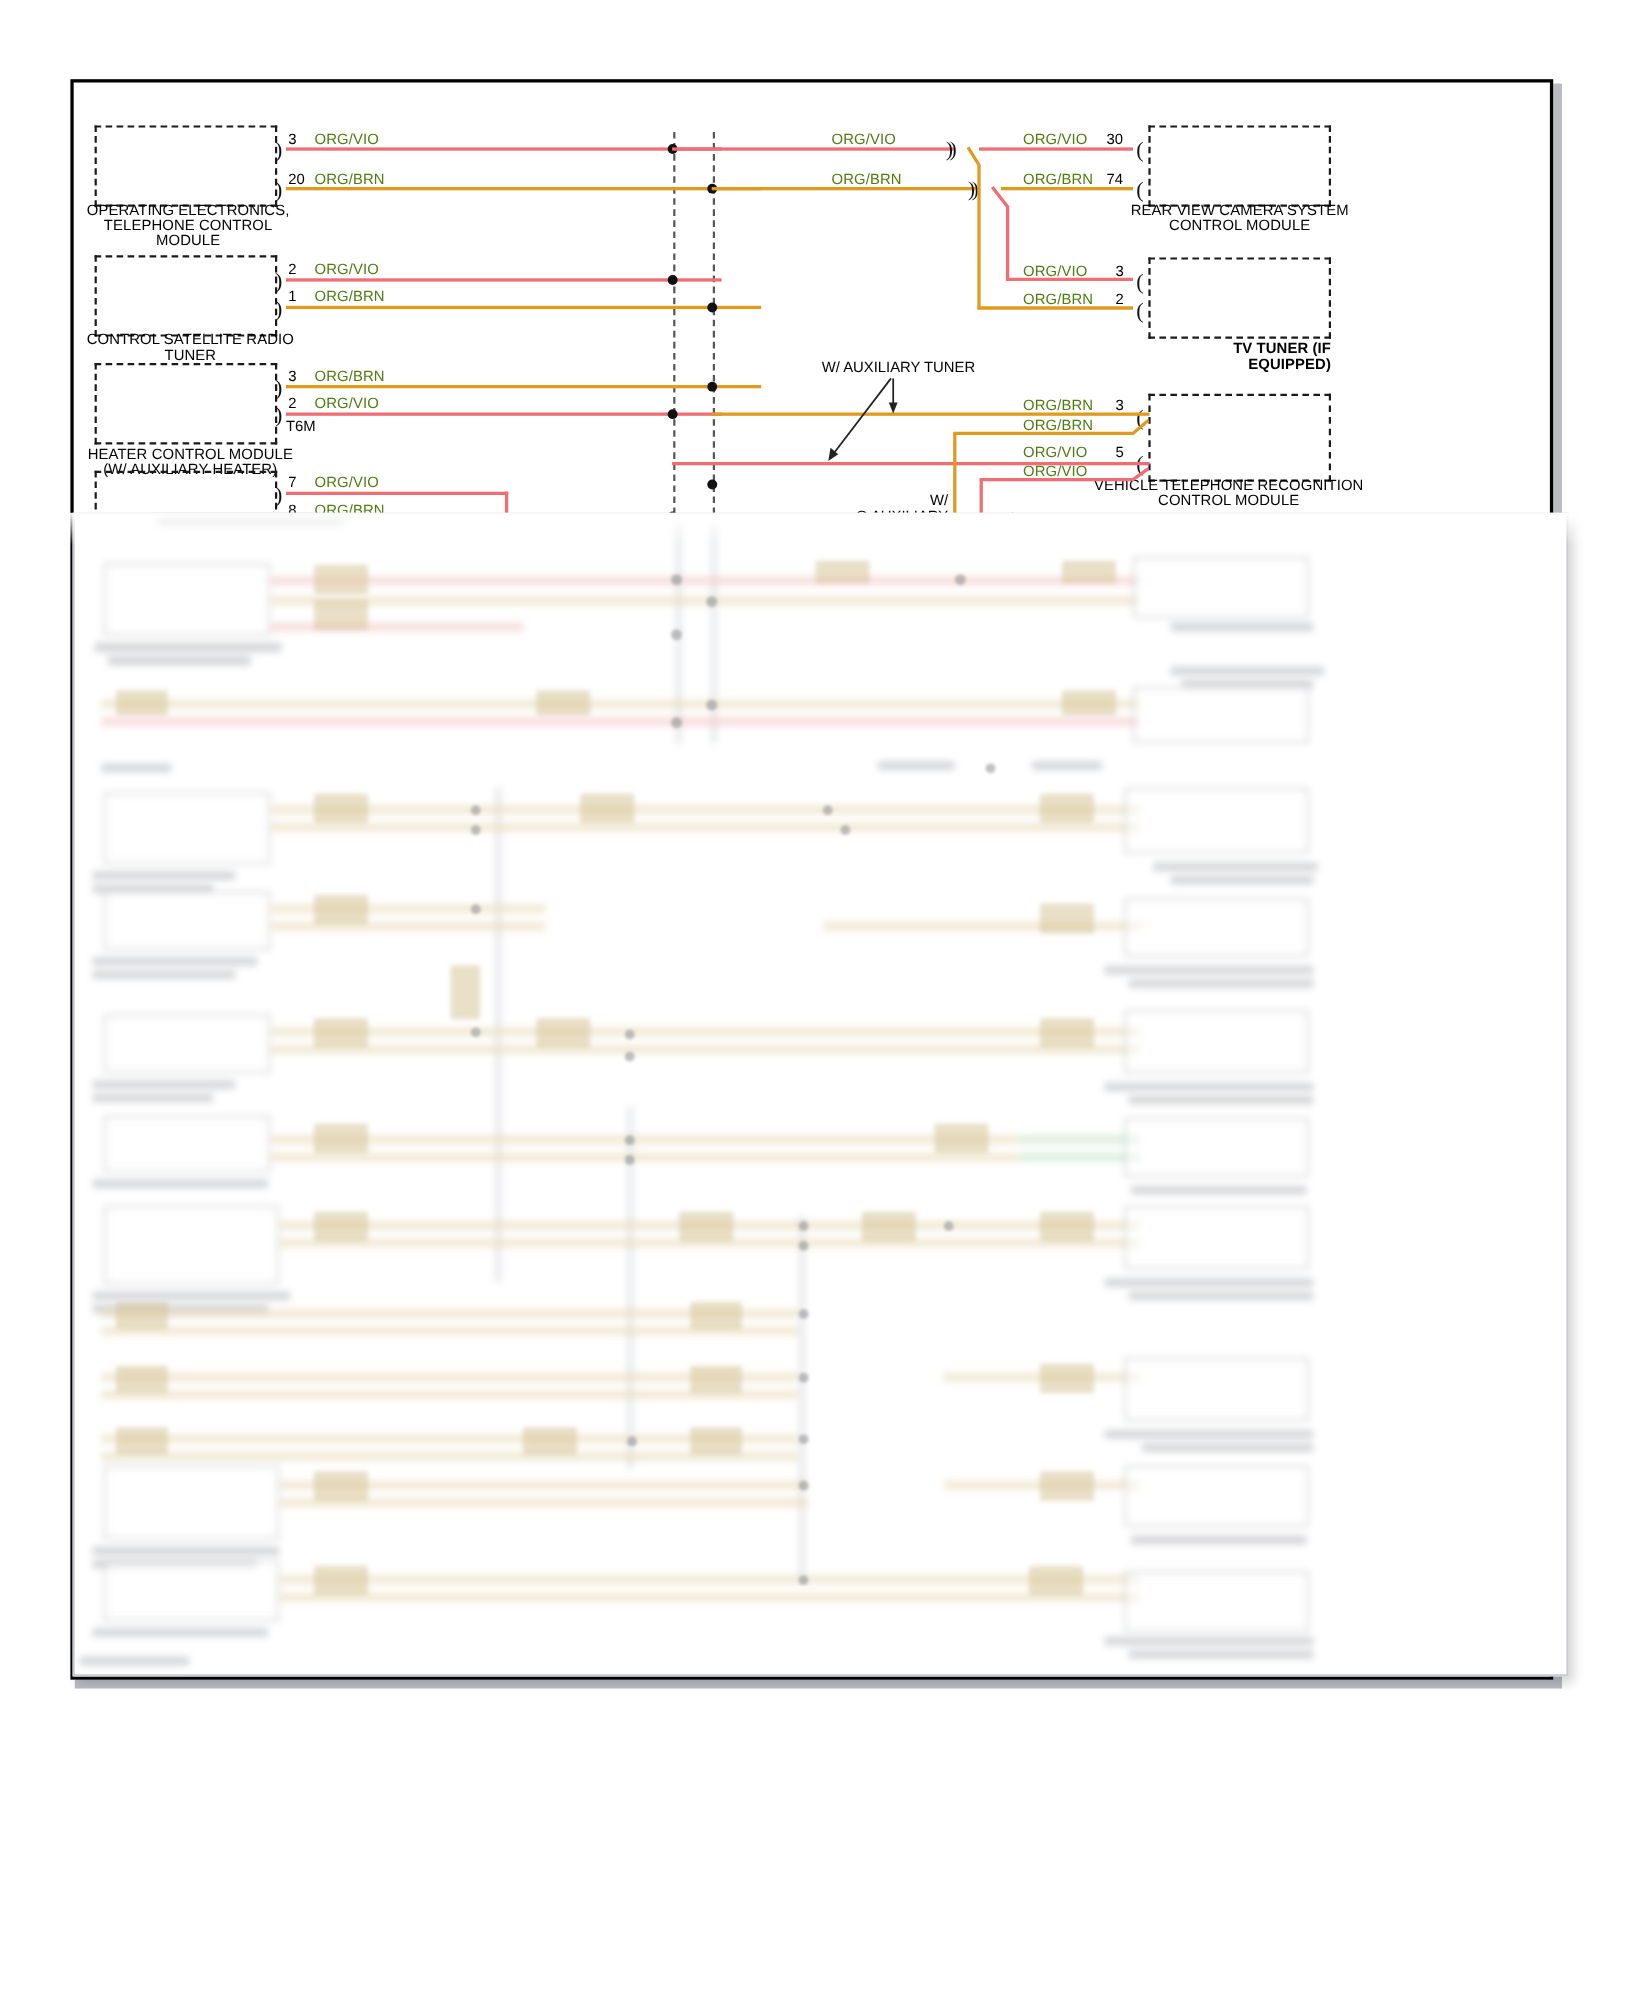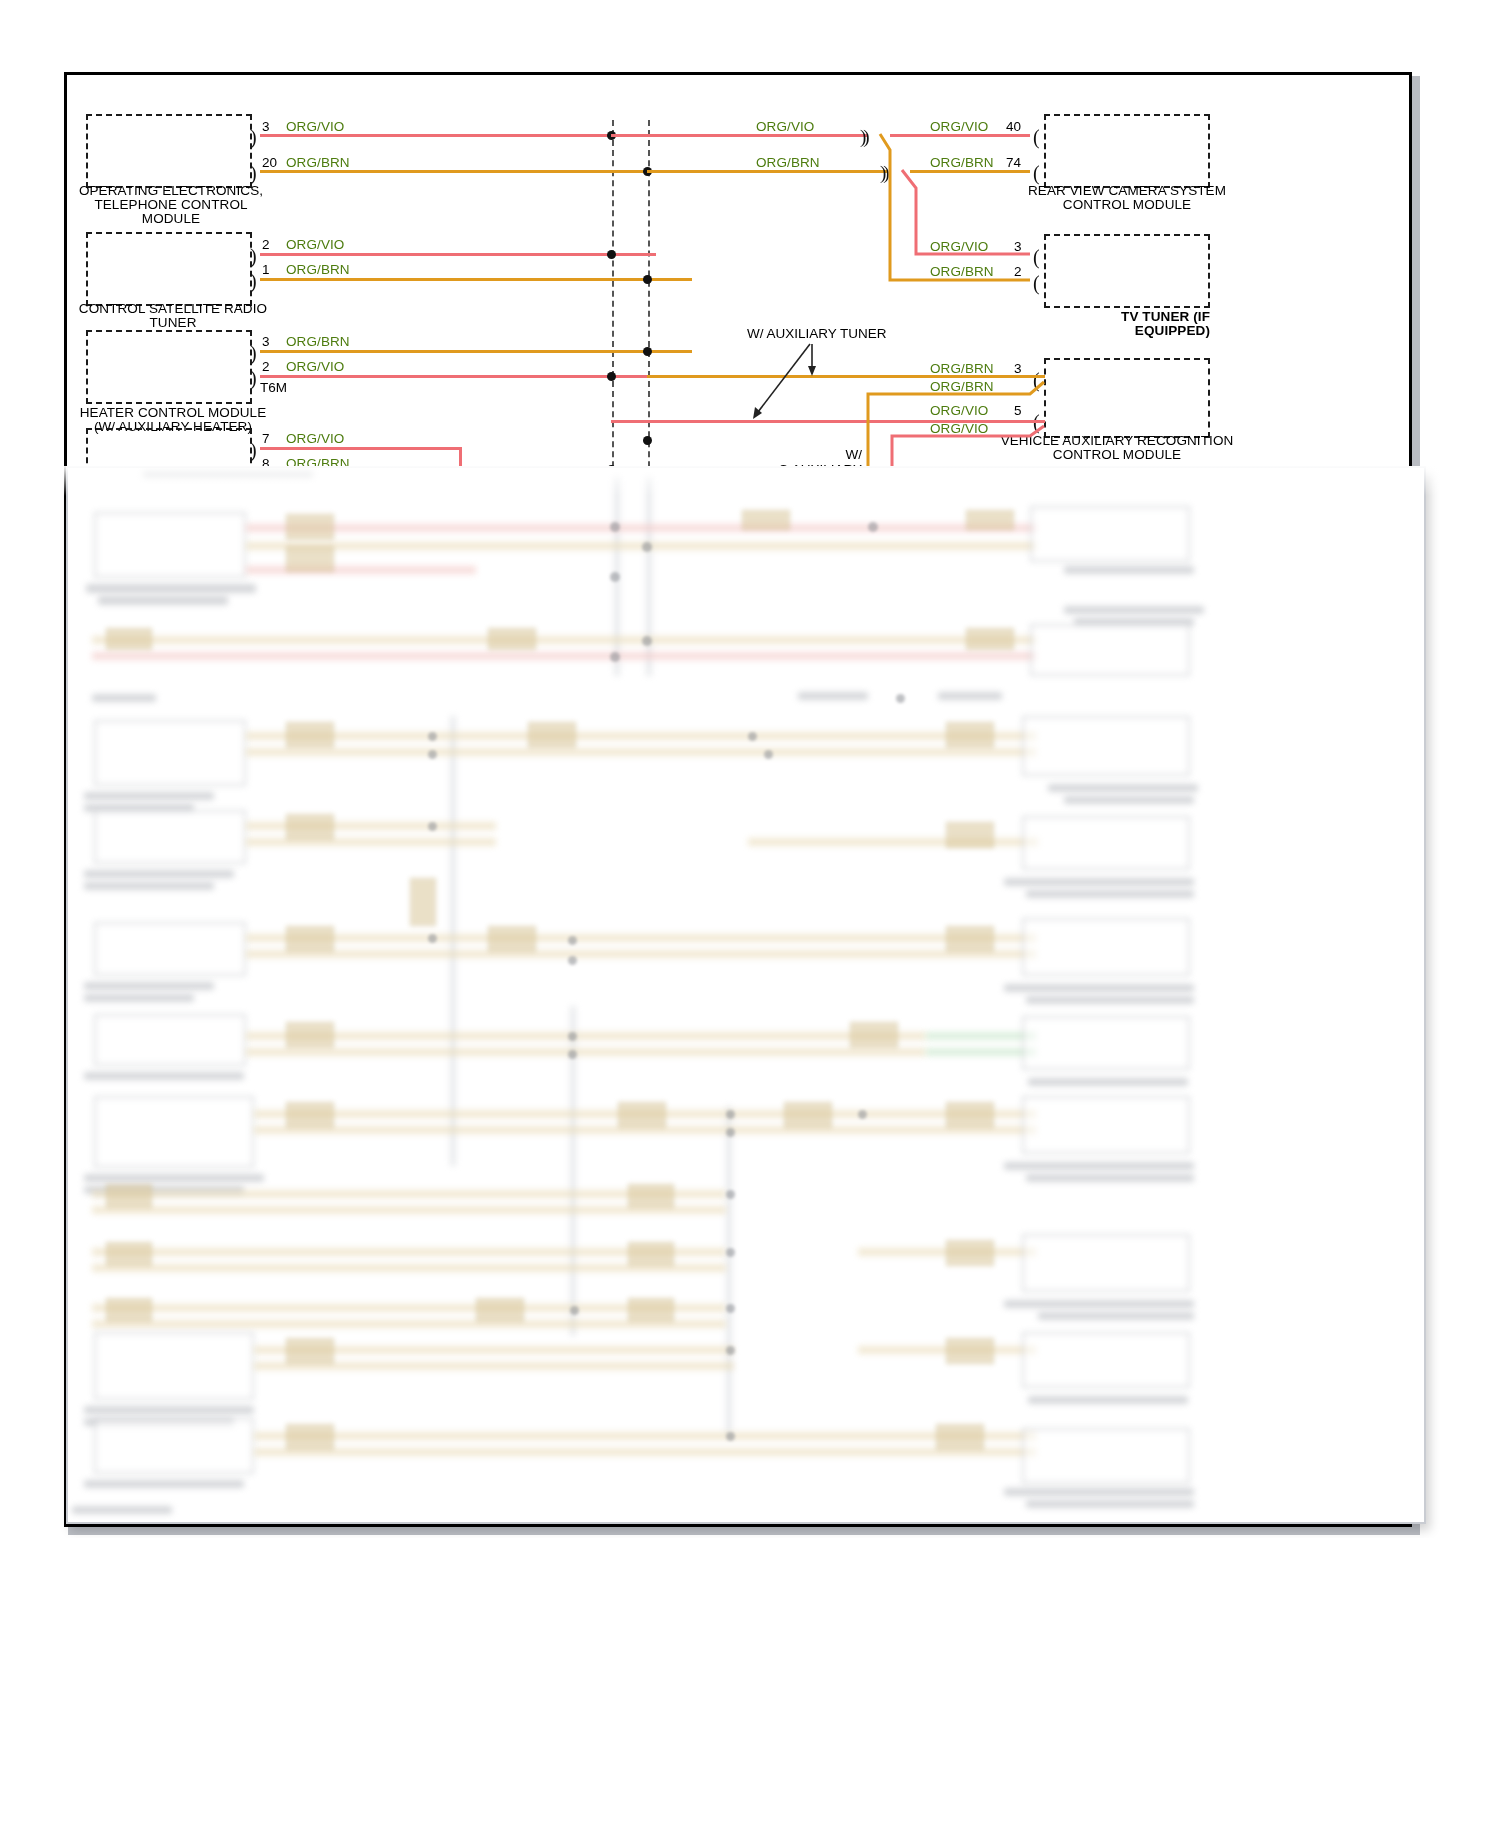--- a/index.html
+++ b/index.html
@@ -275,41 +275,41 @@
     <svg class="leader" style="left:0; top:0; width:1348px; height:1455px;">
       <polyline points="816,62 826,78 826,208 966,208" fill="none" stroke="#e09a1e" stroke-width="3"></polyline>
       <polyline points="838,98 852,116 852,182 966,182" fill="none" stroke="#ef6e74" stroke-width="3"></polyline>
     </svg>
 
     <div class="mod" style="left:980px; top:42px; width:166px; height:74px;"></div>
     <div class="cap" style="left:930px; top:112px; width:266px;">REAR VIEW CAMERA SYSTEM
 CONTROL MODULE</div>
 
     <span class="conn" style="left:969px; top:60px;">(</span>
-    <span class="pin" style="left:942px; top:47px;">40</span>
+    <span class="pin" style="left:942px; top:47px;">30</span>
     <span class="wlabel" style="left:866px; top:47px;">ORG/VIO</span>
 
     <span class="conn" style="left:969px; top:96px;">(</span>
     <span class="pin" style="left:942px; top:83px;">74</span>
     <span class="wlabel" style="left:866px; top:83px;">ORG/BRN</span>
 
     <div class="mod" style="left:980px; top:162px; width:166px; height:74px;"></div>
     <div class="cap right" style="left:946px; top:238px; width:200px;font-weight:bold;">TV TUNER (IF
 EQUIPPED)</div>
 
     <span class="conn" style="left:969px; top:180px;">(</span>
     <span class="pin" style="left:950px; top:167px;">3</span>
     <span class="wlabel" style="left:866px; top:167px;">ORG/VIO</span>
 
     <span class="conn" style="left:969px; top:206px;">(</span>
     <span class="pin" style="left:950px; top:192px;">2</span>
     <span class="wlabel" style="left:866px; top:192px;">ORG/BRN</span>
 
     <div class="mod" style="left:980px; top:286px; width:166px; height:80px;"></div>
-    <div class="cap" style="left:908px; top:362px; width:290px;">VEHICLE AUXILIARY RECOGNITION
+    <div class="cap" style="left:908px; top:362px; width:290px;">VEHICLE TELEPHONE RECOGNITION
 CONTROL MODULE</div>
 
     <span class="conn" style="left:969px; top:303px;">(</span>
     <span class="pin" style="left:950px; top:289px;">3</span>
     <span class="wlabel" style="left:866px; top:289px;">ORG/BRN</span>
 
     <span class="wlabel" style="left:866px; top:307px;">ORG/BRN</span>
 
     <span class="conn" style="left:969px; top:345px;">(</span>
     <span class="pin" style="left:950px; top:331px;">5</span>

